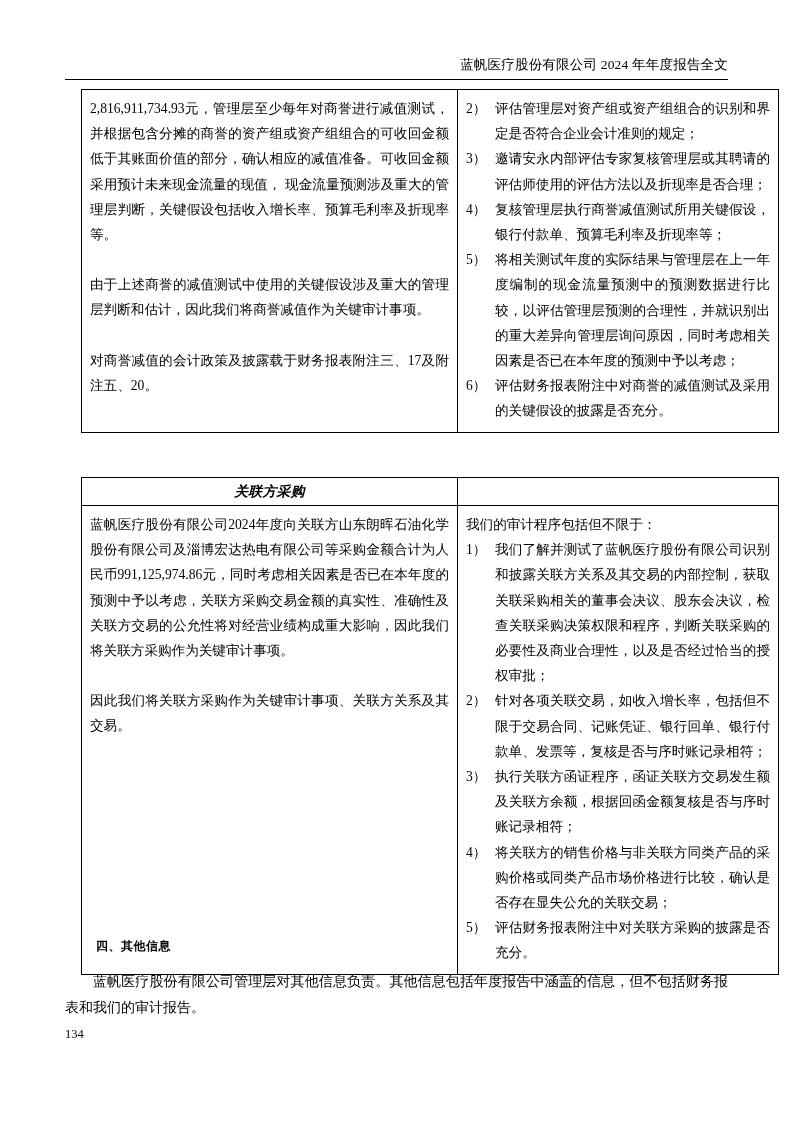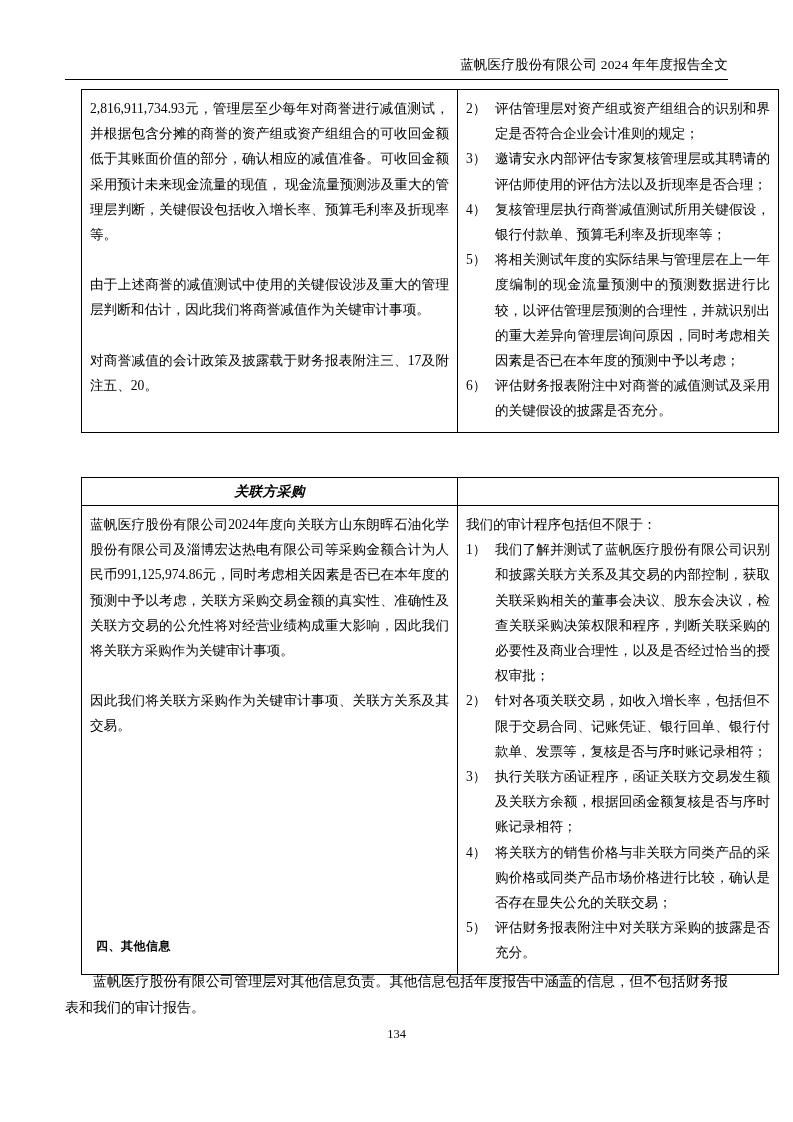--- a/index.html
+++ b/index.html
@@ -133,21 +133,21 @@
     text-align: justify;
     text-justify: inter-ideograph;
     text-indent: 2em;
   }
 
   .page-number {
     position: absolute;
     left: 65px;
     top: 1027px;
     width: 663px;
-    text-align: center;
+    text-align: left;
     font-size: 12.5px;
   }
 </style>
 </head>
 <body>
 
 <div class="page">
 
   <div class="page-header">蓝帆医疗股份有限公司 2024 年年度报告全文</div>
   <div class="header-rule"></div>

